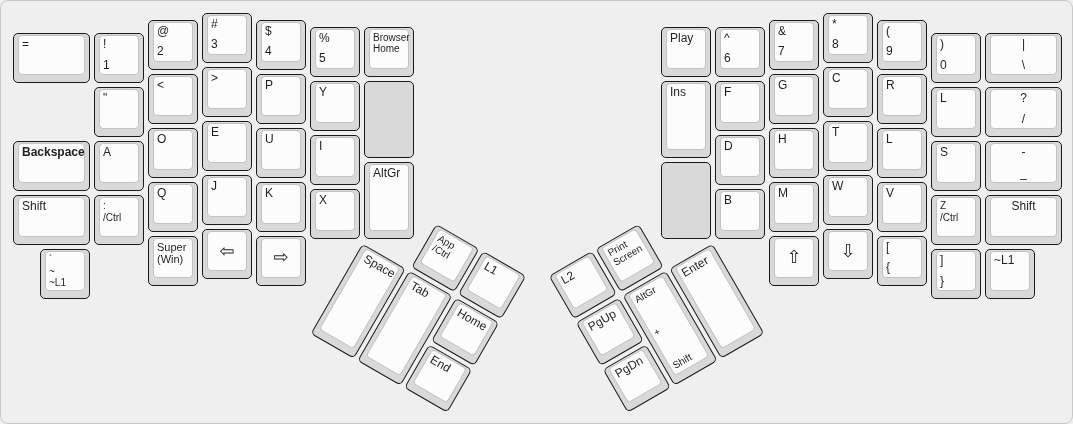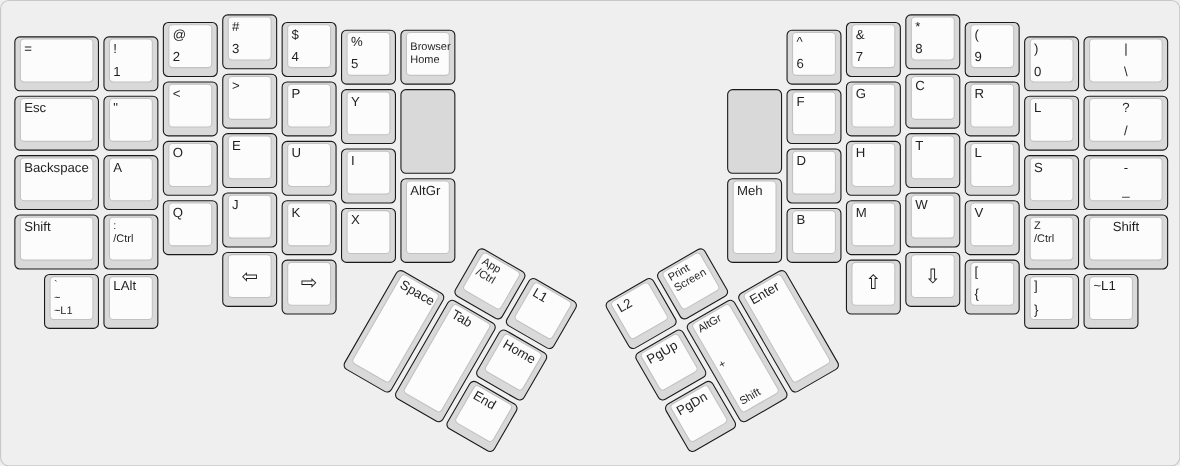--- a/index.html
+++ b/index.html
@@ -37,27 +37,21 @@
 <body>
 
 <div class="canvas" id="canvas" style="width: 1073px; height: 424px;">
     <div class="group" style="transform: rotate(0deg); transform-origin: 10px 10px;">
       <div class="key" style="left: 10px; top: 30.25px; width: 81px; height: 54px;">
         <div class="base"></div>
         <div class="keytop" style="font-size: 12px;">
           <div class="line">=</div>
         </div>
       </div>
-      <div class="key" style="left: 10px; top: 84.25px; width: 81px; height: 54px;">
-        <div class="base"></div>
-        <div class="keytop" style="font-size: 12px;">
-          <div class="line">Esc</div>
-        </div>
-      </div>
-      <div class="key" style="left: 10px; top: 138.25px; width: 81px; height: 54px;">
+      <div class="key" style="left: 10px; top: 138.25px; width: 81px; height: 54px; font-weight: bold;">
         <div class="base"></div>
         <div class="keytop" style="font-size: 12px;">
           <div class="line">Backspace</div>
         </div>
       </div>
       <div class="key" style="left: 10px; top: 192.25px; width: 81px; height: 54px;">
         <div class="base"></div>
         <div class="keytop" style="font-size: 12px;">
           <div class="line">Shift</div>
         </div>
@@ -89,26 +83,20 @@
           <div class="line">A</div>
         </div>
       </div>
       <div class="key" style="left: 91px; top: 192.25px; width: 54px; height: 54px;">
         <div class="base"></div>
         <div class="keytop" style="font-size: 10px;">
           <div class="line">:</div>
           <div class="line">/Ctrl</div>
         </div>
       </div>
-      <div class="key" style="left: 91px; top: 246.25px; width: 54px; height: 54px;">
-        <div class="base"></div>
-        <div class="keytop" style="font-size: 12px;">
-          <div class="line">LAlt</div>
-        </div>
-      </div>
       <div class="key" style="left: 145px; top: 16.75px; width: 54px; height: 54px;">
         <div class="base"></div>
         <div class="keytop" style="font-size: 12px;">
           <div class="line">@</div>
           <div class="line bottom">2</div>
         </div>
       </div>
       <div class="key" style="left: 145px; top: 70.75px; width: 54px; height: 54px;">
         <div class="base"></div>
         <div class="keytop" style="font-size: 12px;">
@@ -120,20 +108,27 @@
         <div class="keytop" style="font-size: 12px;">
           <div class="line">O</div>
         </div>
       </div>
       <div class="key" style="left: 145px; top: 178.75px; width: 54px; height: 54px;">
         <div class="base"></div>
         <div class="keytop" style="font-size: 12px;">
           <div class="line">Q</div>
         </div>
       </div>
+      <div class="key" style="left: 145px; top: 232.75px; width: 54px; height: 54px;">
+        <div class="base"></div>
+        <div class="keytop" style="font-size: 11px;">
+          <div class="line">Super</div>
+          <div class="line">(Win)</div>
+        </div>
+      </div>
       <div class="key" style="left: 199px; top: 10px; width: 54px; height: 54px;">
         <div class="base"></div>
         <div class="keytop" style="font-size: 12px;">
           <div class="line">#</div>
           <div class="line bottom">3</div>
         </div>
       </div>
       <div class="key" style="left: 199px; top: 64px; width: 54px; height: 54px;">
         <div class="base"></div>
         <div class="keytop" style="font-size: 12px;">
@@ -209,21 +204,21 @@
         </div>
       </div>
       <div class="key" style="left: 307px; top: 185.5px; width: 54px; height: 54px;">
         <div class="base"></div>
         <div class="keytop" style="font-size: 12px;">
           <div class="line">X</div>
         </div>
       </div>
       <div class="key" style="left: 361px; top: 23.5px; width: 54px; height: 54px;">
         <div class="base"></div>
-        <div class="keytop" style="font-size: 10px; justify-content: center;">
+        <div class="keytop" style="font-size: 10px;">
           <div class="line">Browser</div>
           <div class="line">Home</div>
         </div>
       </div>
       <div class="key" style="left: 361px; top: 77.5px; width: 54px; height: 81px;">
         <div class="base"></div>
       </div>
       <div class="key" style="left: 361px; top: 158.5px; width: 54px; height: 81px;">
         <div class="base"></div>
         <div class="keytop" style="font-size: 12px;">
@@ -264,28 +259,34 @@
         </div>
       </div>
       <div class="key" style="left: 469px; top: 293.5px; width: 54px; height: 54px;">
         <div class="base"></div>
         <div class="keytop" style="font-size: 12px;">
           <div class="line">End</div>
         </div>
       </div>
     </div>
     <div class="group" style="transform: rotate(0deg); transform-origin: 10px 10px;">
+      <div class="key" style="left: 658px; top: 23.5px; width: 54px; height: 54px;">
+        <div class="base"></div>
+        <div class="keytop" style="font-size: 12px;">
+          <div class="line">Play</div>
+        </div>
+      </div>
       <div class="key" style="left: 658px; top: 77.5px; width: 54px; height: 81px;">
         <div class="base"></div>
+        <div class="keytop" style="font-size: 12px;">
+          <div class="line">Ins</div>
+        </div>
       </div>
       <div class="key" style="left: 658px; top: 158.5px; width: 54px; height: 81px;">
         <div class="base"></div>
-        <div class="keytop" style="font-size: 12px;">
-          <div class="line">Meh</div>
-        </div>
       </div>
       <div class="key" style="left: 712px; top: 23.5px; width: 54px; height: 54px;">
         <div class="base"></div>
         <div class="keytop" style="font-size: 12px;">
           <div class="line">^</div>
           <div class="line bottom">6</div>
         </div>
       </div>
       <div class="key" style="left: 712px; top: 77.5px; width: 54px; height: 54px;">
         <div class="base"></div>

